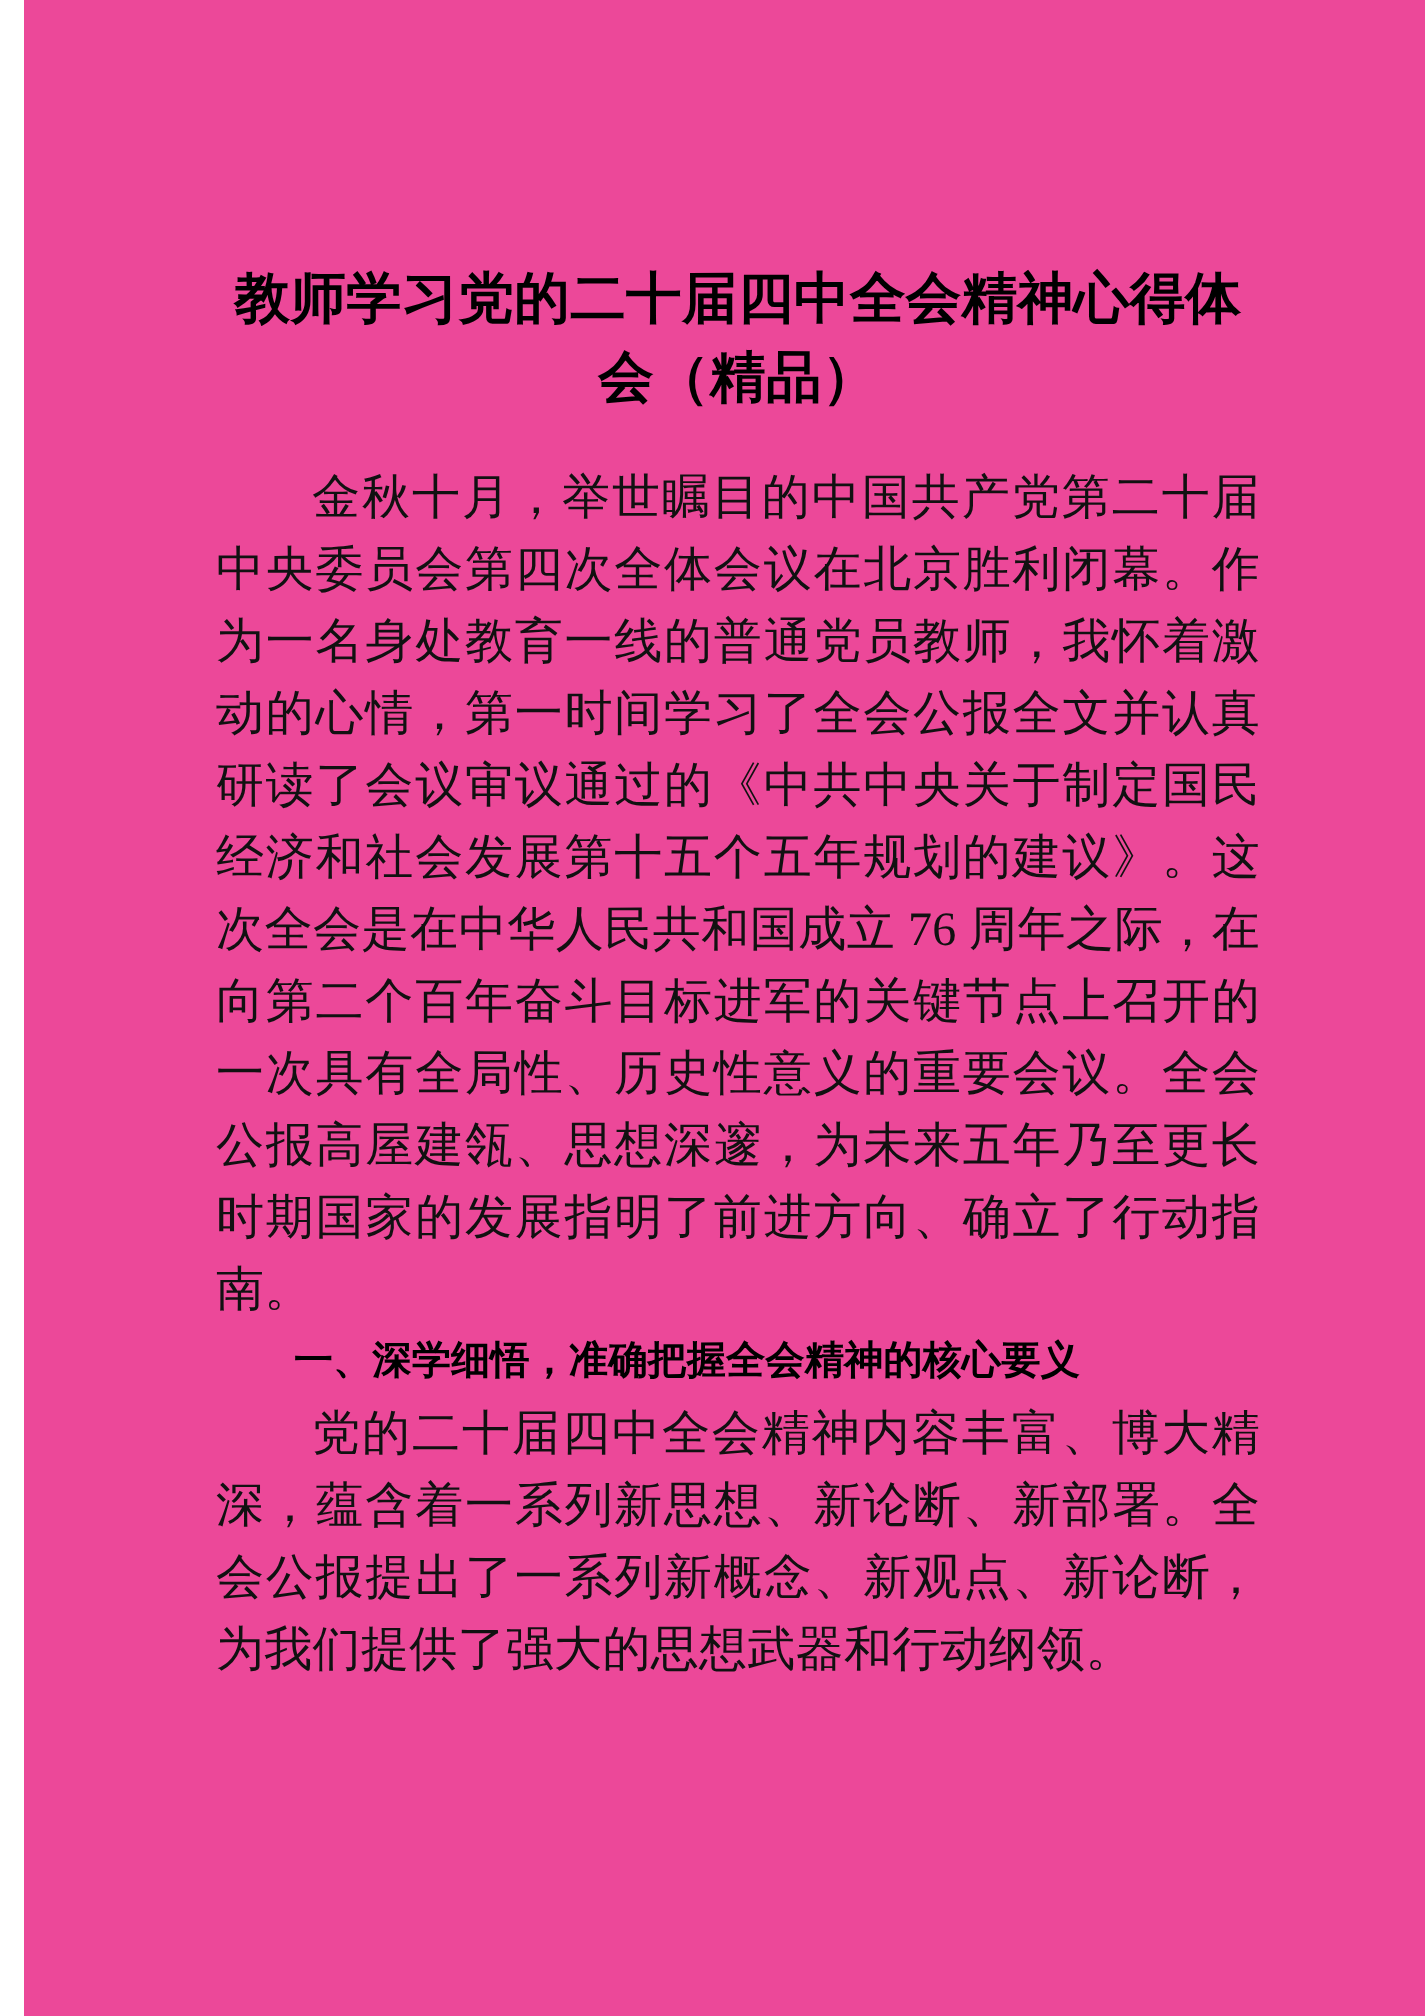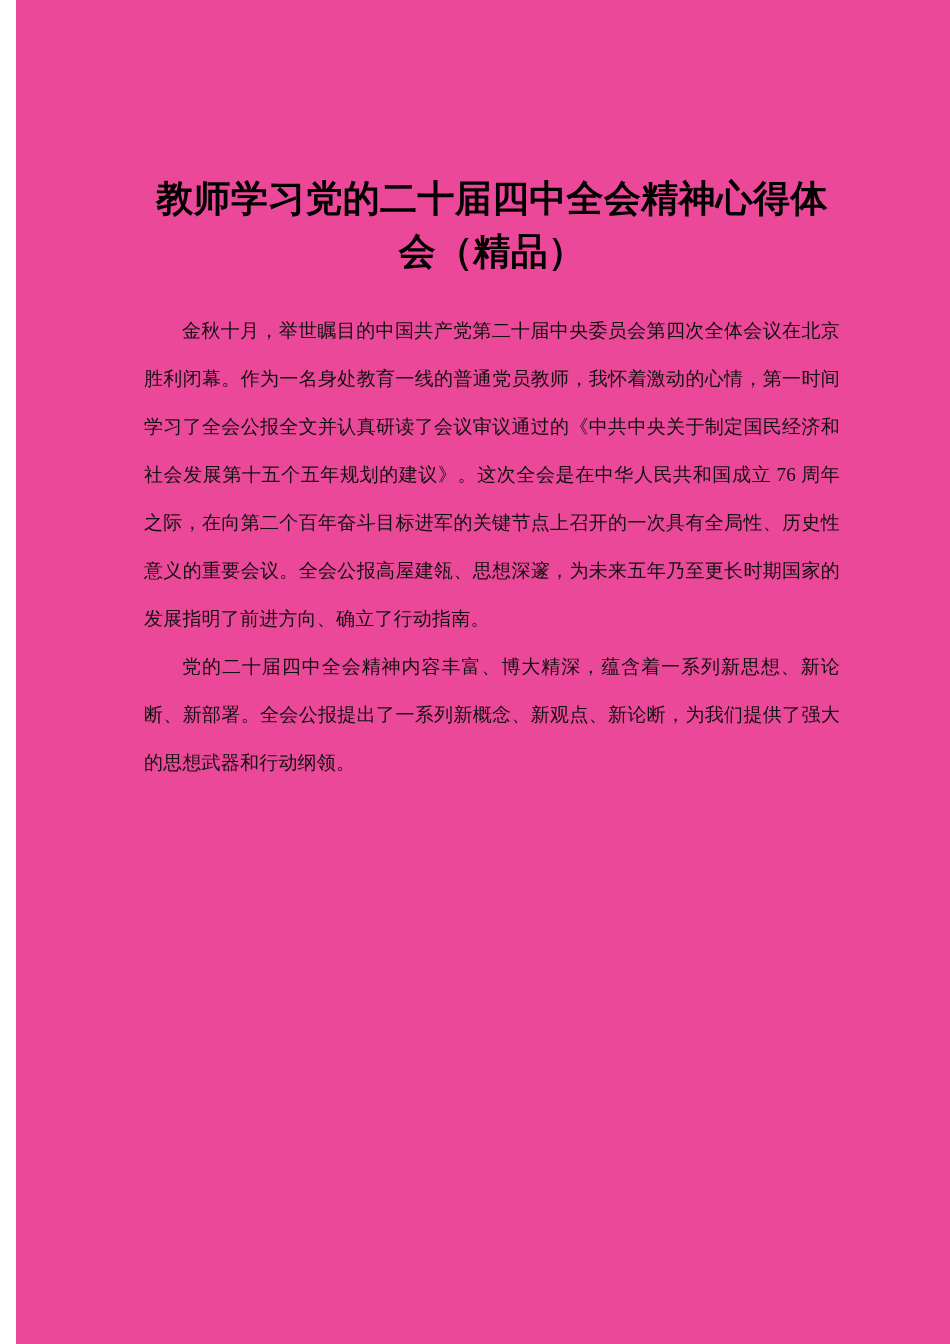--- a/index.html
+++ b/index.html
@@ -57,21 +57,21 @@
     position: absolute;
     left: 0;
     top: 307px;
     width: 696px;
   }
 
   p.para {
     margin: 0;
     padding: 0;
     font-family: "Liberation Serif", "DejaVu Serif", serif;
-    font-size: 19px;
+    font-size: 32px;
     line-height: 48px;
     text-align: justify;
     text-justify: inter-character;
     text-indent: 2em;
     letter-spacing: 0.2px;
     word-break: break-all;
     color: #111111;
   }
 
   p.heading {
@@ -93,17 +93,18 @@
 
 <div class="page">
   <div class="content">
 
     <h1 class="doc-title">
       <span>教师学习党的二十届四中全会精神心得体</span><wbr><span>会（精品）</span>
     </h1>
 
     <div class="body-block">
       <p class="para">金秋十月，举世瞩目的中国共产党第二十届中央委员会第四次全体会议在北京胜利闭幕。作为一名身处教育一线的普通党员教师，我怀着激动的心情，第一时间学习了全会公报全文并认真研读了会议审议通过的《中共中央关于制定国民经济和社会发展第十五个五年规划的建议》。这次全会是在中华人民共和国成立 76 周年之际，在向第二个百年奋斗目标进军的关键节点上召开的一次具有全局性、历史性意义的重要会议。全会公报高屋建瓴、思想深邃，为未来五年乃至更长时期国家的发展指明了前进方向、确立了行动指南。</p>
+      <p class="heading">一、深学细悟，准确把握全会精神的核心要义</p>
       <p class="para">党的二十届四中全会精神内容丰富、博大精深，蕴含着一系列新思想、新论断、新部署。全会公报提出了一系列新概念、新观点、新论断，为我们提供了强大的思想武器和行动纲领。</p>
     </div>
 
   </div>
 </div>
 
 </body></html>

